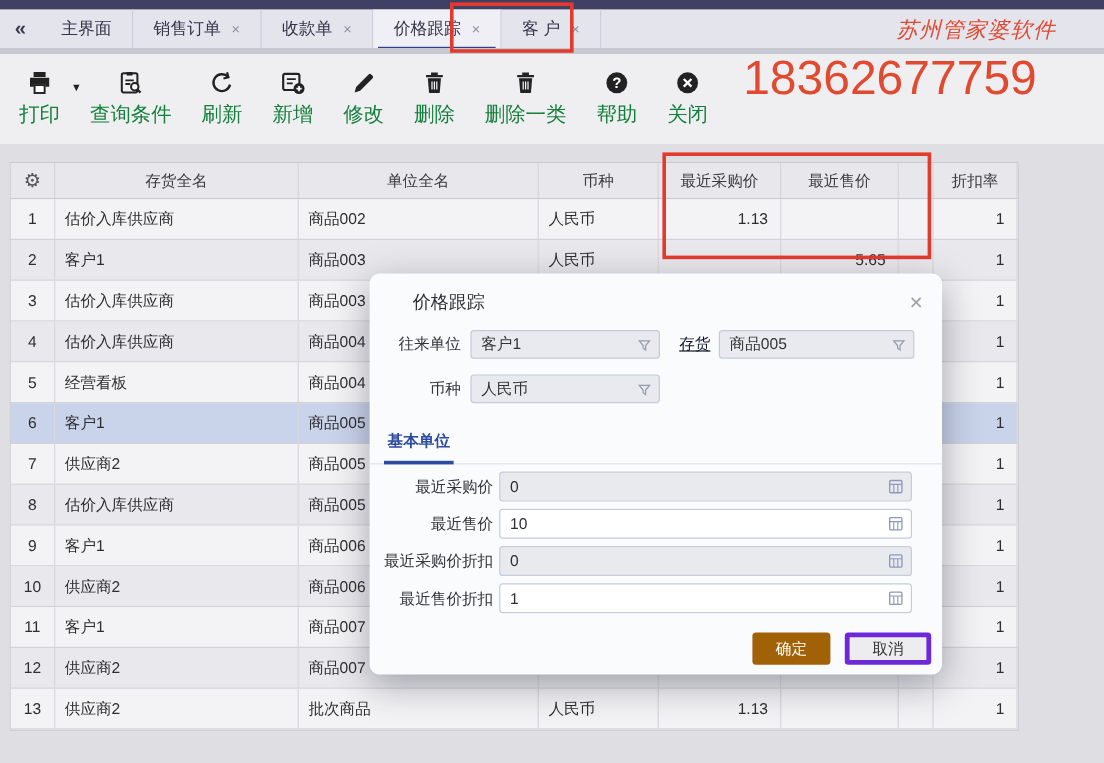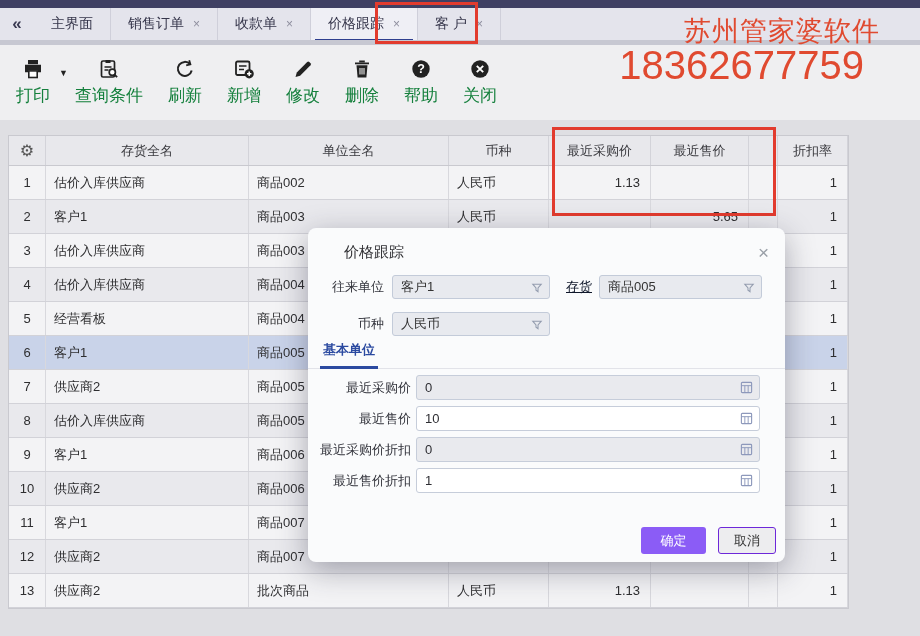--- a/index.html
+++ b/index.html
@@ -31,21 +31,21 @@
     background:#efeff1; display:flex; align-items:flex-start; padding:12px 0 0 10px;
   }
   .tb-btn { position:relative; min-width:46px; padding:0 6px; margin-right:13px;
     display:flex; flex-direction:column; align-items:center; cursor:pointer; }
   .tb-btn .tb-icon { width:24px; height:24px; }
   .tb-btn .tb-label { font-size:17px; color:#15803d; margin-top:3px; white-space:nowrap; }
   .tb-btn.wide { min-width:62px; }
   .caret { position:absolute; right:-12px; top:11px; font-size:9px; color:#222; }
   
   .watermark { position:absolute; z-index:200; color:#e04a30; pointer-events:none; white-space:nowrap; }
-  .wm1 { top:13px; right:40px; font-size:27px; letter-spacing:1px; }
+  .wm1 { top:13px; right:40px; font-size:18px; letter-spacing:1px;font-style:italic; }
   .wm2 { top:43px; right:56px; font-size:40px; }
   
   .table-wrap { position:absolute; left:8px; top:135px; width:841px;
     border:1px solid #c9c9cf; background:#f2f2f4; }
   .thead, .trow { display:grid; grid-template-columns:37px 203px 200px 100px 102px 98px 29px 70px; }
   .thead { height:30px; background:#e8e8ec; border-bottom:1px solid #c9c9cf; }
   .thead .cell { display:flex; align-items:center; justify-content:center;
     font-size:13px; color:#3a3a3f; border-right:1px solid #d3d3d9; }
   .gear { font-size:16px; color:#555; }
   .trow { height:34px; border-bottom:1px solid #d2d2d8; background:#f3f3f5; cursor:pointer; }
@@ -68,36 +68,36 @@
   .m-title { font-size:15px; color:#2f2f33; }
   .m-close { font-size:19px; color:#9aa0a8; line-height:1; cursor:pointer; }
   .m-row { display:flex; align-items:center; margin-top:13px; padding-left:4px; }
   .m-lbl { width:52px; text-align:right; font-size:13px; color:#33343c; flex:none;margin-left:20px; }
   .m-lbl.link { width:auto; margin-left:16px; color:#0f172a; text-decoration:underline; cursor:pointer; }
   .dd { position:relative; height:24px; margin-left:8px; background:#e8eaef;
     border:1px solid #c3cbd9; border-radius:3px; font-size:13px; color:#333;
     display:flex; align-items:center; padding:0 22px 0 8px; cursor:pointer; }
   .dd.w1 { width:158px; } .dd.w2 { width:163px; margin-left:7px; }
   .dd svg { position:absolute; right:6px; top:6px; }
-  .m-tabs { margin-top:1px; border-bottom:1px solid #e2e3e9; padding-left:12px; }
+  .m-tabs { margin-top:19px; border-bottom:1px solid #e2e3e9; padding-left:12px; }
   .m-tab { display:inline-block; font-size:13px; font-weight:bold; color:#2b4aa0;
     padding:4px 3px 7px; border-bottom:3px solid #2b4aa0; margin-bottom:-1px; cursor:pointer; }
   .f-row { display:flex; align-items:center; margin-top:6px; }
   .f-row:first-of-type { margin-top:14px; }
   .f-lbl { width:108px; text-align:right; font-size:13px; color:#33343c; flex:none; padding-right:5px; }
   .num-input { position:relative; flex:1; height:25px; margin-right:25px; background:#fff;
     border:1px solid #c6cdda; border-radius:3px; font-size:13px; color:#2e2e33;
     display:flex; align-items:center; padding:0 24px 0 8px; }
   .f-row.disabled .num-input { background:#e9eaee; }
   .num-input svg { position:absolute; right:6px; top:5px; }
   .m-btns { position:absolute; right:9px; bottom:8px; display:flex; gap:12px; }
   .btn { height:27px; border-radius:3px; font-size:13px; display:flex; align-items:center;
     justify-content:center; cursor:pointer; }
-  .btn-ok { width:65px; background:#8b5cf6; color:#fff; }
-  .btn-cancel { width:58px; background:#ededef; color:#333; border:1px solid #6d28d9; }
+  .btn-ok { width:65px; background:#a16207; color:#fff; }
+  .btn-cancel { width:72px; background:#ededef; color:#333; border:4px solid #6d28d9; }
 </style>
 </head>
 <body>
 
 <div class="topstrip"></div>
 
 <div class="tabbar">
   <div class="collapse-btn">«</div>
   <div class="tab">
     <span>主界面</span>
@@ -175,20 +175,31 @@
   <div class="tb-btn">
     <span class="tb-icon">
       <svg viewBox="0 0 24 24" width="24" height="24">
           <path fill="#222" d="M5 5.5h14v1.8H5z"></path>
           <path fill="#222" d="M9.2 3.5h5.6v2H9.2z"></path>
           <path fill="#222" d="M6.5 8.3h11L16.4 20.5H7.6z"></path>
           <path d="M10 11v6.5M12 11v6.5M14 11v6.5" stroke="#fff" stroke-width="1"></path>
         </svg>
     </span>
     <span class="tb-label">删除</span>
+  </div>
+  <div class="tb-btn wide">
+    <span class="tb-icon">
+      <svg viewBox="0 0 24 24" width="24" height="24">
+          <path fill="#222" d="M5 5.5h14v1.8H5z"></path>
+          <path fill="#222" d="M9.2 3.5h5.6v2H9.2z"></path>
+          <path fill="#222" d="M6.5 8.3h11L16.4 20.5H7.6z"></path>
+          <path d="M10 11v6.5M12 11v6.5M14 11v6.5" stroke="#fff" stroke-width="1"></path>
+        </svg>
+    </span>
+    <span class="tb-label">删除一类</span>
   </div>
   <div class="tb-btn">
     <span class="tb-icon">
       <svg viewBox="0 0 24 24" width="24" height="24">
           <circle cx="12" cy="12" r="8.7" fill="#222"></circle>
           <text x="12" y="16.3" text-anchor="middle" font-size="12.5" font-weight="bold" fill="#fff">?</text>
         </svg>
     </span>
     <span class="tb-label">帮助</span>
   </div>

